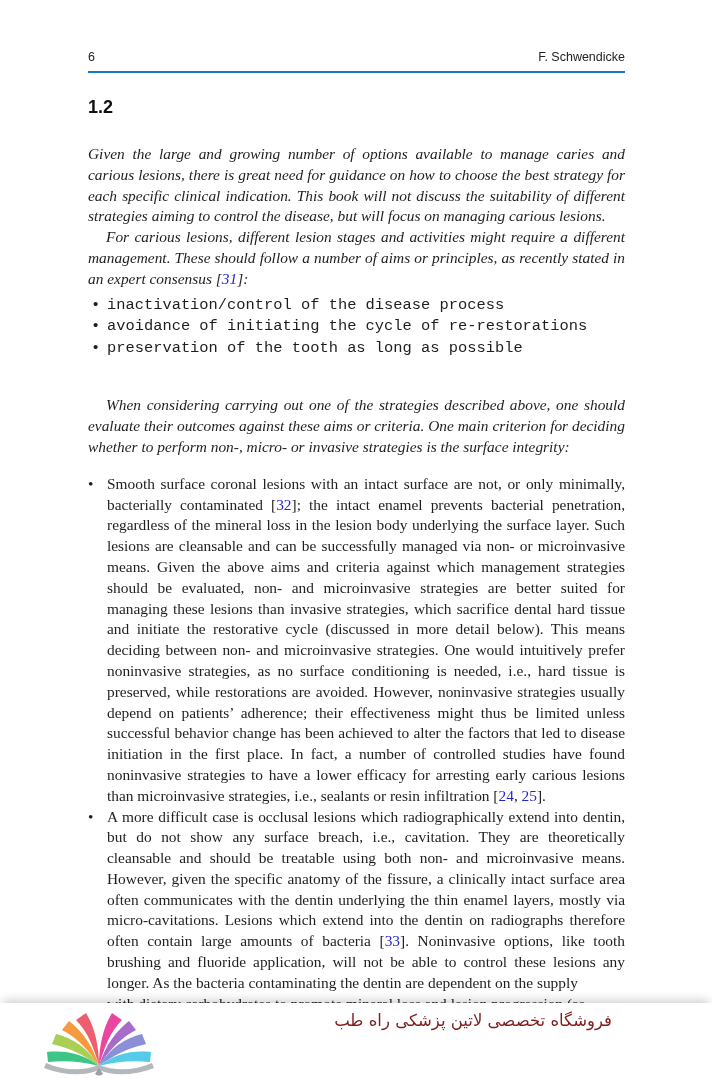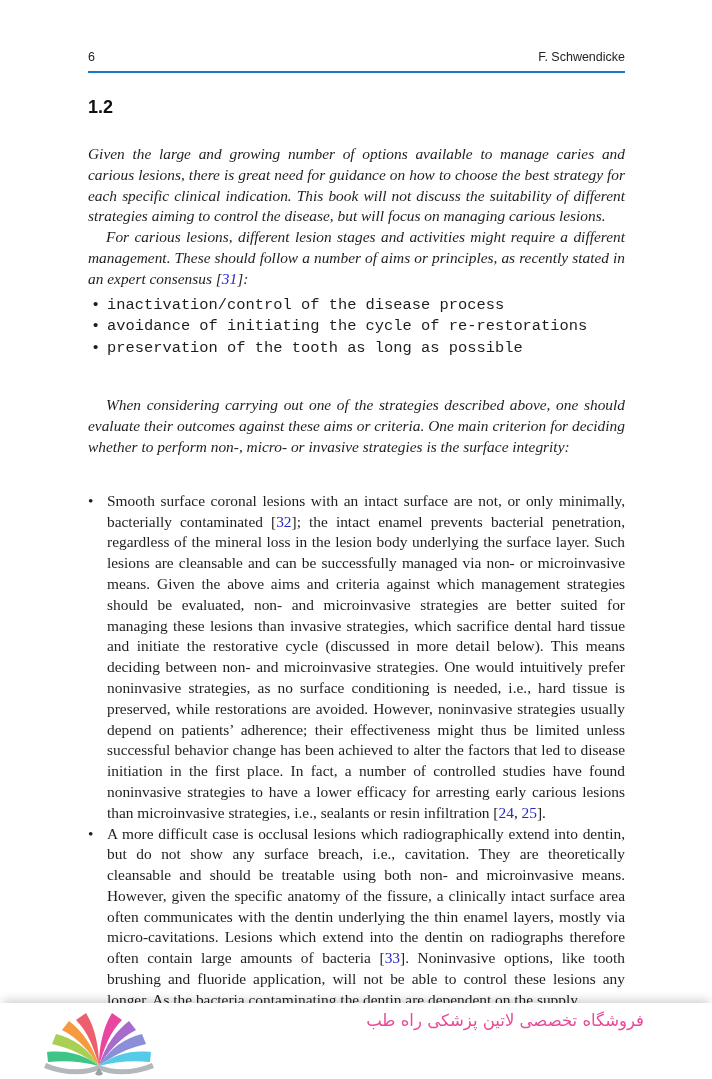--- a/index.html
+++ b/index.html
@@ -29,35 +29,35 @@
   .para.first{margin-top:26px;}
   .para.indent{text-indent:18px;}
   .ref{color:#2525cf;}
 
   .aims{margin-top:5px;font-family:Liberation Mono, monospace;}
   .aim{position:relative; padding-left:19px; line-height:21.6px; text-align:left;}
   .aim::before{content:"\2022"; position:absolute; left:3px; top:0;}
 
   .crit{margin-top:36px; text-indent:18px;}
 
-  .points{margin-top:33px;}
+  .points{margin-top:16px;}
   .bb{position:relative; padding-left:19px;}
   .bb::before{content:"\2022"; position:absolute; left:0; top:0;}
   .clipline{padding-left:19px; height:11px; overflow:hidden; text-align:left;}
 
   
   .footer{
     position:absolute; left:0; right:0; bottom:0; height:76px; background:#ffffff;
     box-shadow:0 -6px 9px -3px rgba(0,0,0,0.18);
   }
   .logo{position:absolute; left:24px; top:7px;}
   .fright{position:absolute; right:12px; top:8px; text-align:right;}
   .fa-line{
     direction:rtl; font-family:"DejaVu Sans", sans-serif; font-size:16.5px;
-    color:#ec4899; margin-right:56px; margin-bottom:4px; white-space:nowrap;
+    color:#7f1d1d; margin-right:88px; margin-bottom:4px; white-space:nowrap;
   }
   .site{
     font-family:"DejaVu Sans", sans-serif; font-size:20px; font-weight:500;
     letter-spacing:5.5px; color:#2b2b2b; white-space:nowrap;
   }
   .site .g{color:#3da10a;}
 </style>
 </head>
 <body>
 

